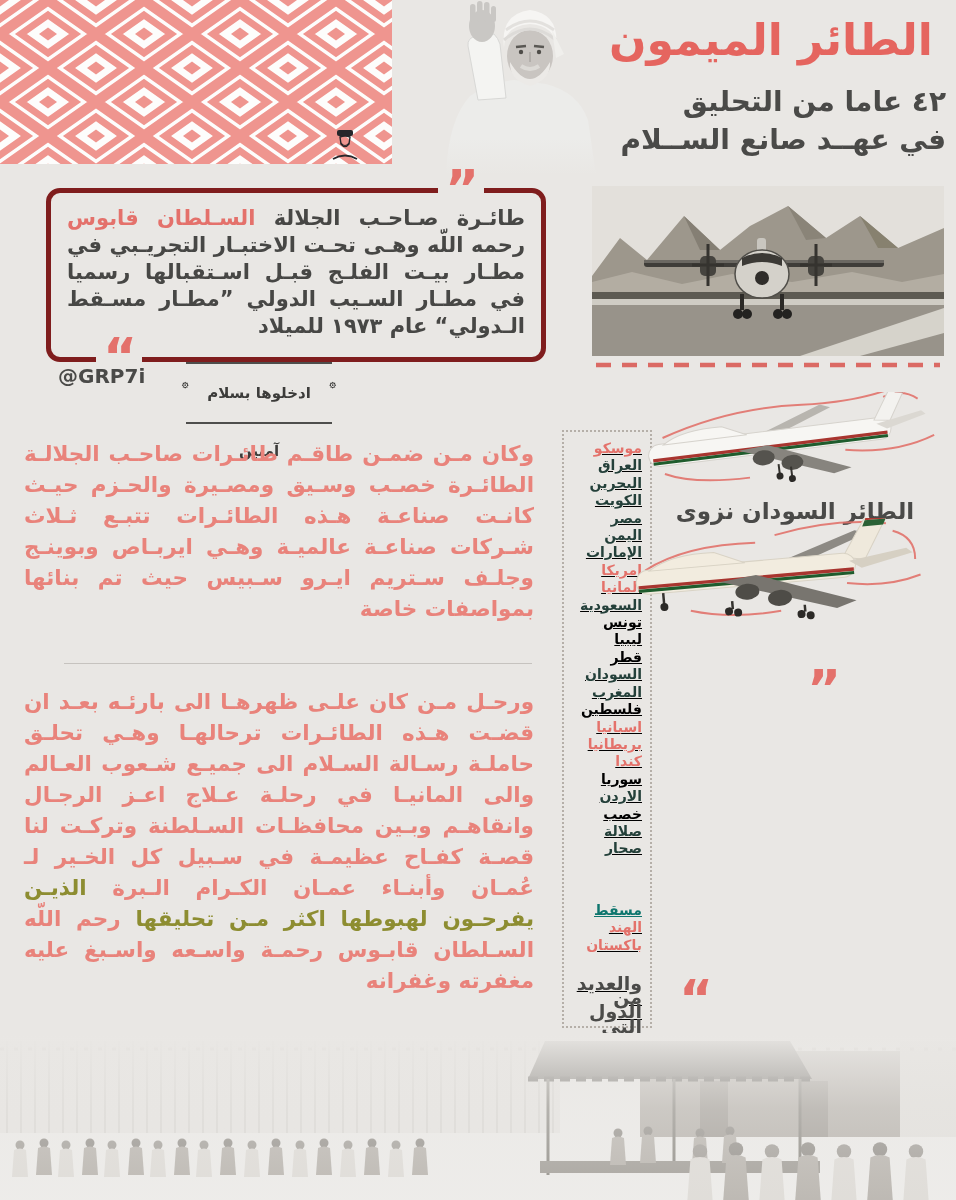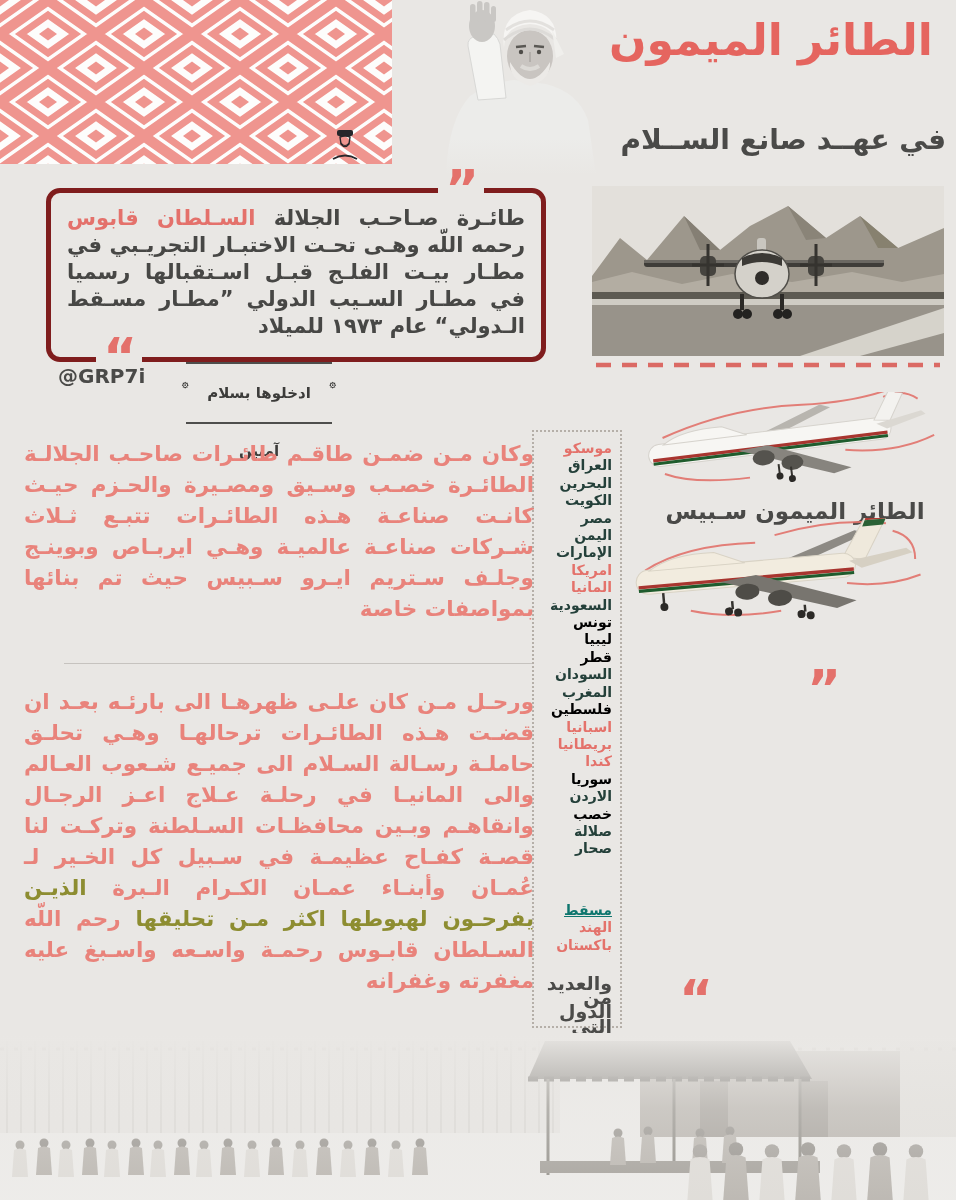--- a/index.html
+++ b/index.html
@@ -93,20 +93,21 @@
     <defs>
         <linearGradient id="sfade" x1="0" y1="0" x2="0" y2="1">
       <stop offset="0" stop-color="#e9e7e4" stop-opacity="0"></stop>
       <stop offset="1" stop-color="#e9e7e4" stop-opacity="1"></stop>
     </linearGradient>
       </defs>
     <rect x="0" y="138" width="185" height="37" fill="url(#sfade)"></rect>
   </svg>
 
   <div class="abs rtl title" style="right:10px;top:16px;width:350px">الطائر الميمون</div>
+  <div class="abs rtl subtitle" style="right:10px;top:84px;width:350px">٤٢ عاما من التحليق</div>
   <div class="abs rtl subtitle" style="right:10px;top:122px;width:350px">في عهــد صانع الســلام</div>
 
   <div class="abs rtl qbox" style="left:46px;top:188px;width:458px;height:140px;padding:12px 16px;font-size:21px;line-height:27px;">
     <span>طائـرة صـاحـب الجلالة </span><span class="hl">السـلطان قابوس</span><span> رحمه اللّه وهـى تحـت الاختبـار التجريـبي في مطـار بيـت الفلـج قبـل اسـتقبالها رسميا في مطـار السـيب الدولي ”مطـار مسـقط الـدولي“ عام ١٩٧٣ للميلاد</span>
   </div>
   <div class="abs qmark" style="left:438px;top:176px;">”</div>
   <div class="abs qmark" style="left:96px;top:344px;">“</div>
 
   <div class="abs credit" style="left:34px;top:364px;">@GRP7i</div>
 
@@ -151,21 +152,21 @@
   </svg>
 
   <div class="abs rtl para" style="left:24px;top:438px;width:510px;">وكان مـن ضمـن طاقـم طائـرات صاحـب الجلالـة الطائـرة خصـب وسـيق ومصـيرة والحـزم حيـث كانـت صناعـة هـذه الطائـرات تتبـع ثـلاث شـركات صناعـة عالميـة وهـي ايربـاص وبوينـج وجلـف سـتريم ايـرو سـبيس حيث تم بنائها بمواصفات خاصة</div>
 
   <div class="abs sep" style="left:64px;top:663px;width:468px;"></div>
 
   <div class="abs rtl para" style="left:24px;top:686px;width:510px;">
     <span>ورحـل مـن كان علـى ظهرهـا الى بارئـه بعـد ان قضـت هـذه الطائـرات ترحالهـا وهـي تحلـق حاملـة رسـالة السـلام الى جميـع شـعوب العـالم والى المانيـا في رحلـة عـلاج اعـز الرجـال وانقاهـم وبـين محافظـات السـلطنة وتركـت لنا قصـة كفـاح عظيمـة في سـبيل كل الخـير لـ عُمـان وأبنـاء عمـان الكـرام الـبرة </span><span class="olive">الذيـن يفرحـون لهبوطها اكثر مـن تحليقها</span><span> رحم اللّه السـلطان قابـوس رحمـة واسـعه واسـبغ عليه مغفرته وغفرانه</span>
   </div>
 
-  <div class="abs rtl colbox" style="left:532px;top:430px;width:90px;height:598px;">
+  <div class="abs rtl colbox" style="left:562px;top:430px;width:90px;height:598px;text-decoration:underline;">
     <div class="country c-salmon">موسكو</div>
     <div class="country c-dark">العراق</div>
     <div class="country c-dark">البحرين</div>
     <div class="country c-dark">الكويت</div>
     <div class="country c-dark">مصر</div>
     <div class="country c-dark">اليمن</div>
     <div class="country c-dark">الإمارات</div>
     <div class="country c-salmon">امريكا</div>
     <div class="country c-salmon">المانيا</div>
     <div class="country c-dark">السعودية</div>
@@ -211,21 +212,21 @@
       <path d="M260,4 L276,4 L270,14 L262,13 Z" fill="#b03a34"></path>
       <path d="M240,42 L286,34 L290,38 L250,48 Z" fill="#dbd8d2"></path>
       <path d="M100,52 L192,86 L210,82 L130,50 Z" fill="#87847e"></path>
       <ellipse cx="124" cy="62" rx="11" ry="7.5" fill="#55534e"></ellipse>
       <ellipse cx="152" cy="70" rx="11" ry="7.5" fill="#55534e"></ellipse>
       <path d="M138,70 L138,80 M150,74 L150,84" stroke="#35332f" stroke-width="2"></path>
       <circle cx="138" cy="82" r="3.5" fill="#2c2a27"></circle>
         <circle cx="150" cy="86" r="3.5" fill="#2c2a27"></circle>
     </g>
   </svg>
-  <div class="abs rtl plane-label" style="left:650px;top:498px;width:290px;">الطائر الميمون سـبيس</div>
+  <div class="abs rtl plane-label" style="left:650px;top:498px;width:290px;">الطائر السودان نزوى</div>
 
   <svg class="abs" style="left:628px;top:518px" width="322" height="112" viewBox="0 0 322 112">
     <g transform="rotate(-5 161 56)">
       <g stroke="#e2736c" stroke-width="2" fill="none" opacity="0.9">
         <path d="M18,40 Q60,18 130,22"></path>
         <path d="M150,16 Q210,4 262,14"></path>
         <path d="M268,22 Q290,30 288,52"></path>
         <path d="M60,84 Q100,96 150,92"></path>
         <path d="M218,70 Q258,78 292,68"></path>
       </g>

